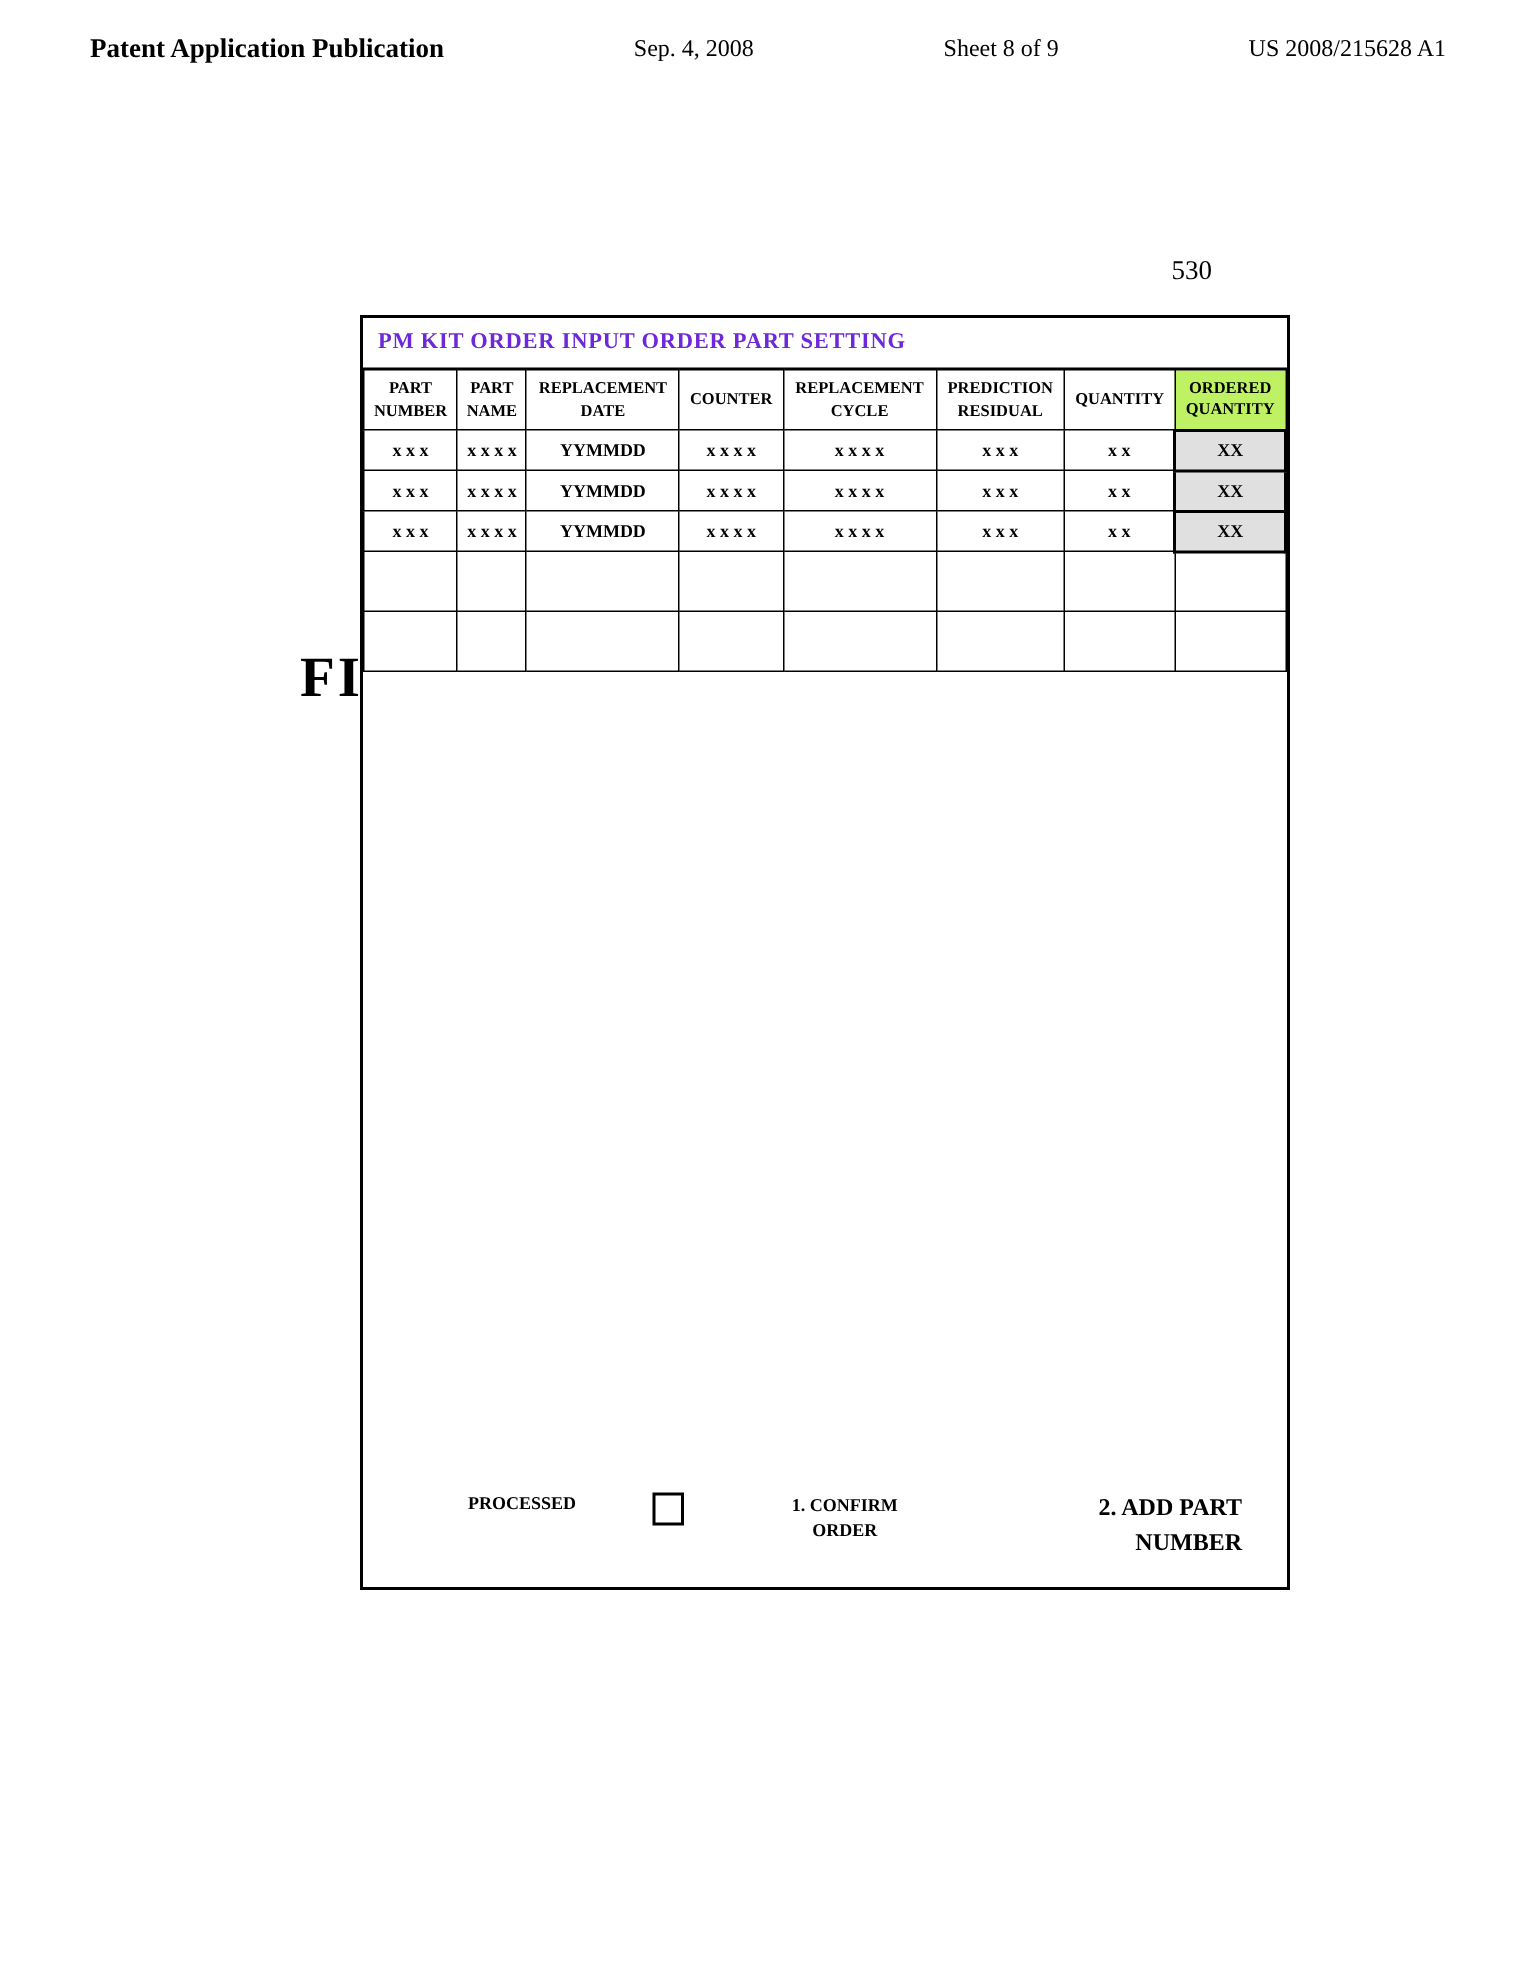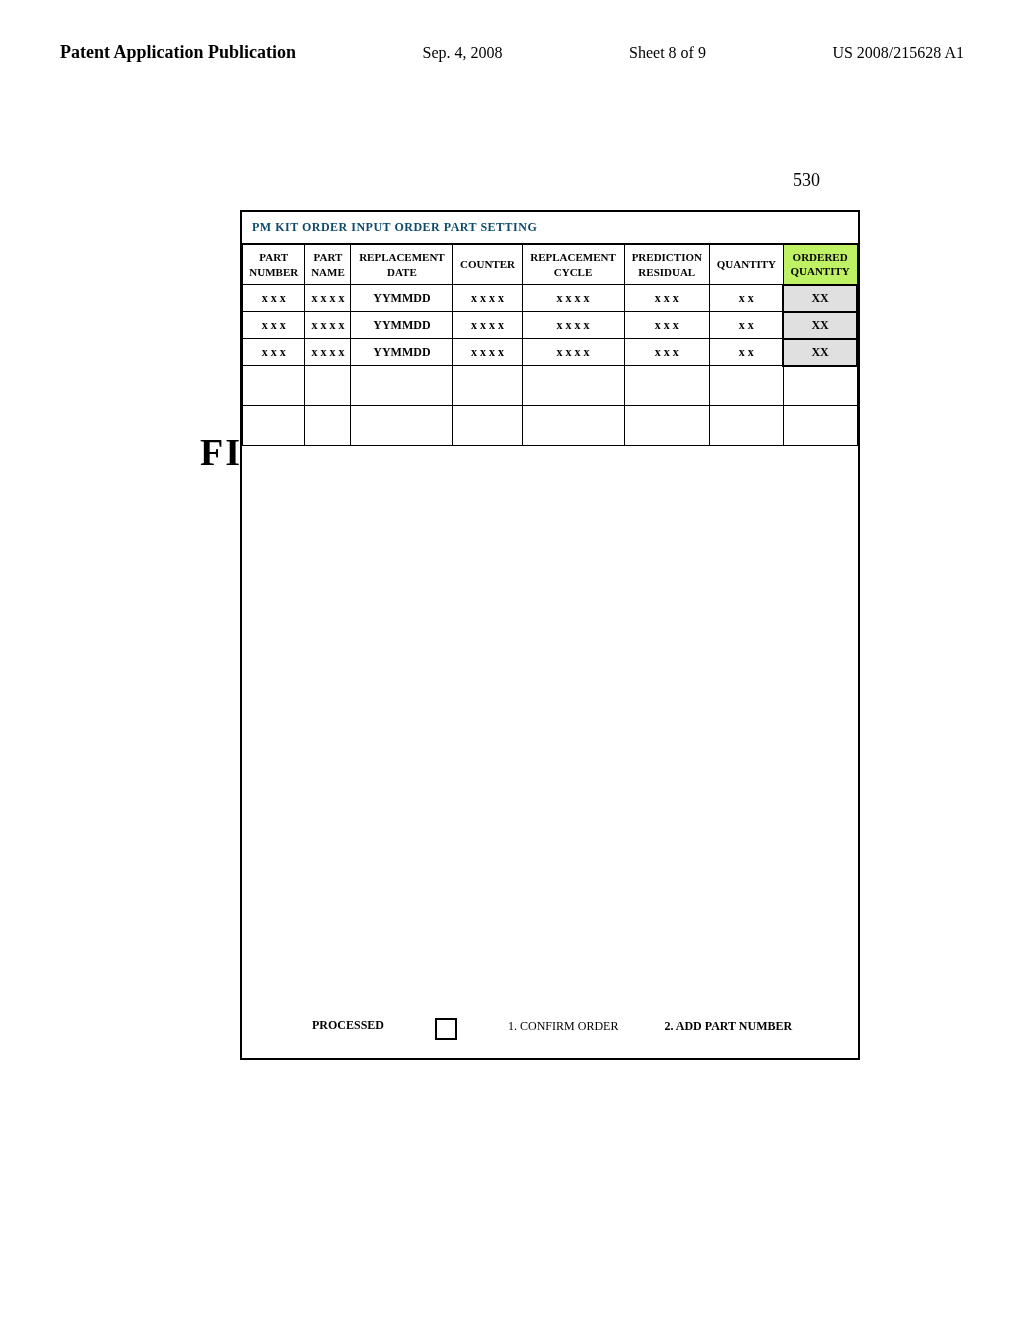--- a/index.html
+++ b/index.html
@@ -14,21 +14,21 @@
       background: #ffffff;
       font-family: 'Times New Roman', Times, serif;
       position: relative;
       overflow: hidden;
     }
 
     .header {
       display: flex;
       justify-content: space-between;
       align-items: flex-start;
-      padding: 40px 60px 20px 60px;
+      padding: 20px 60px 20px 60px;
       border-bottom: none;
     }
 
     .header-left {
       font-size: 18px;
       font-weight: bold;
       color: #000;
       max-width: 350px;
       line-height: 1.4;
     }
@@ -66,40 +66,40 @@
       position: absolute;
       left: 180px;
       top: 160px;
       width: 700px;
       height: 980px;
     }
 
     .reference-number {
       position: absolute;
       top: 10px;
-      right: 60px;
+      right: 72px;
       font-size: 18px;
       color: #000;
     }
 
     .table-wrapper {
       position: absolute;
       top: 50px;
       left: 60px;
       right: 20px;
       bottom: 80px;
       border: 2px solid #000;
       background: #fff;
     }
 
     .table-title {
       padding: 8px 10px;
-      font-size: 12px;
-      font-weight: bold;
-      color: #0c4a6e;
+      font-size: 15px;
+      font-weight: bold;
+      color: #6d28d9;
       border-bottom: 1px solid #000;
       letter-spacing: 0.5px;
     }
 
     .main-table {
       width: 100%;
       border-collapse: collapse;
       font-size: 11px;
     }
 
@@ -156,29 +156,29 @@
       height: 22px;
       border: 2px solid #000;
       display: inline-block;
       margin: 0 5px;
       vertical-align: middle;
       background: #fff;
     }
 
     .confirm-label {
       font-size: 12px;
-      font-weight: normal;
+      font-weight: bold;
       text-align: center;
       line-height: 1.4;
     }
 
     .add-part-label {
-      font-size: 12px;
-      font-weight: bold;
-      text-align: left;
+      font-size: 16px;
+      font-weight: bold;
+      text-align: right;
       line-height: 1.4;
     }
   </style>
 </head>
 <body>
 
 <div class="header">
   <div class="header-left">Patent Application Publication</div>
   <div class="header-center">Sep. 4, 2008</div>
   <div class="header-center">Sheet 8 of 9</div>

